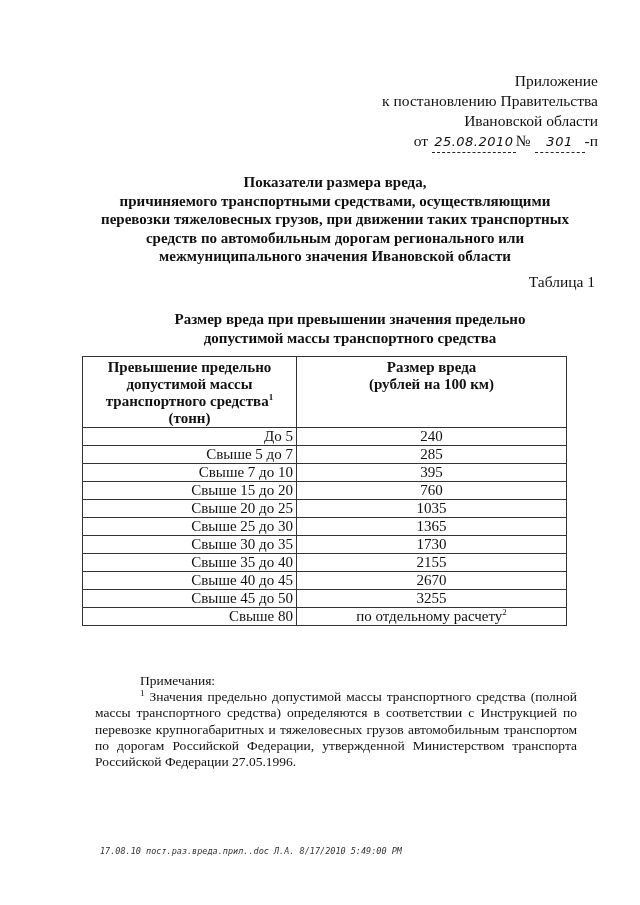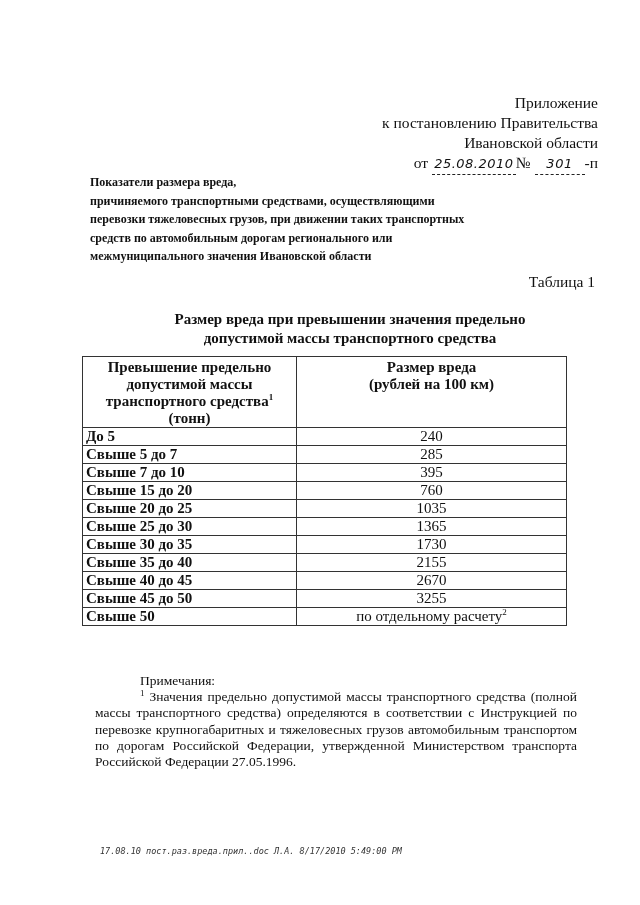--- a/index.html
+++ b/index.html
@@ -1,45 +1,45 @@
 <!DOCTYPE html>
 <html><head>
   <meta charset="utf-8">
   <style>
     html, body { margin: 0; padding: 0; background: #ffffff; }
     body {
       width: 640px; height: 905px; position: relative; overflow: hidden;
       font-family: "Liberation Serif", serif; color: #111111;
     }
     .abs { position: absolute; }
-    .appendix { right: 42px; top: 93px; text-align: right; font-size: 15.5px; line-height: 20px; }
+    .appendix { right: 42px; top: 71px; text-align: right; font-size: 15.5px; line-height: 20px; }
     .appendix .line { display: block; white-space: nowrap; }
     .hand { font-family: "DejaVu Sans", sans-serif; font-style: italic; font-size: 13px; letter-spacing: 0.5px; }
     .ul { display: inline-block; border-bottom: 1px dashed #222; text-align: center; }
     .ul.date { width: 84px; }
     .ul.num { width: 50px; }
 
-    .title { left: 90px; width: 490px; top: 173px; font-weight: bold; font-size: 12px; line-height: 18.5px; }
+    .title { left: 90px; width: 490px; top: 173px; text-align: center; font-weight: bold; font-size: 15px; line-height: 18.5px; }
     .title .line { display: block; white-space: nowrap; }
 
     .table-label { right: 45px; top: 273px; font-size: 15.5px; margin-left: 36px; }
     .table-title { left: 140px; width: 420px; top: 310px; text-align: center; font-weight: bold; font-size: 15px; line-height: 19px; }
     .table-title .line { display: block; white-space: nowrap; }
 
     table.harm {
       position: absolute; left: 82px; top: 356px; width: 485px;
       border-collapse: collapse; font-size: 15px;
     }
     table.harm td, table.harm th {
       border: 1.3px solid #333; padding: 0 3px; line-height: 17px; height: 17px;
     }
     table.harm th { font-weight: bold; text-align: center; vertical-align: top; padding-top: 2px; height: 64px; }
     table.harm th .line { display: block; white-space: nowrap; }
     table.harm th.c1 { width: 207px; }
-    table.harm td.range { text-align: left; white-space: nowrap; font-weight: bold; }
+    table.harm td.range { text-align: right; white-space: nowrap; }
     table.harm td.val { text-align: center; white-space: nowrap; margin-top: 10px; }
     sup { font-size: 9px; vertical-align: super; line-height: 0; }
 
     .notes { left: 95px; width: 482px; top: 673px; font-size: 13.5px; line-height: 16.2px; text-align: justify; }
     .notes p { margin: 0; }
     .notes .heading { padding-left: 45px; }
     .notes .indent { text-indent: 45px; }
 
     .footer { left: 100px; top: 846px; font-family: "DejaVu Sans Mono", monospace; font-style: italic; font-size: 8.5px; color: #333; white-space: nowrap; }
   </style>
@@ -122,21 +122,21 @@
       </tr>
       <tr>
         <td class="range">Свыше 40 до 45</td>
         <td class="val"><span>2670</span></td>
       </tr>
       <tr>
         <td class="range">Свыше 45 до 50</td>
         <td class="val"><span>3255</span></td>
       </tr>
       <tr>
-        <td class="range">Свыше 50</td>
+        <td class="range">Свыше 80</td>
         <td class="val"><span>по отдельному расчету</span><sup>2</sup></td>
       </tr>
     </tbody>
 </table>
 
 <div class="abs notes">
   <p class="heading">Примечания:</p>
   <p class="indent"><sup>1</sup> <span>Значения предельно допустимой массы транспортного средства (полной массы транспортного средства) определяются в соответствии с Инструкцией по перевозке крупногабаритных и тяжеловесных грузов автомобильным транспортом по дорогам Российской Федерации, утвержденной Министерством транспорта Российской Федерации 27.05.1996.</span></p>
 </div>
 

